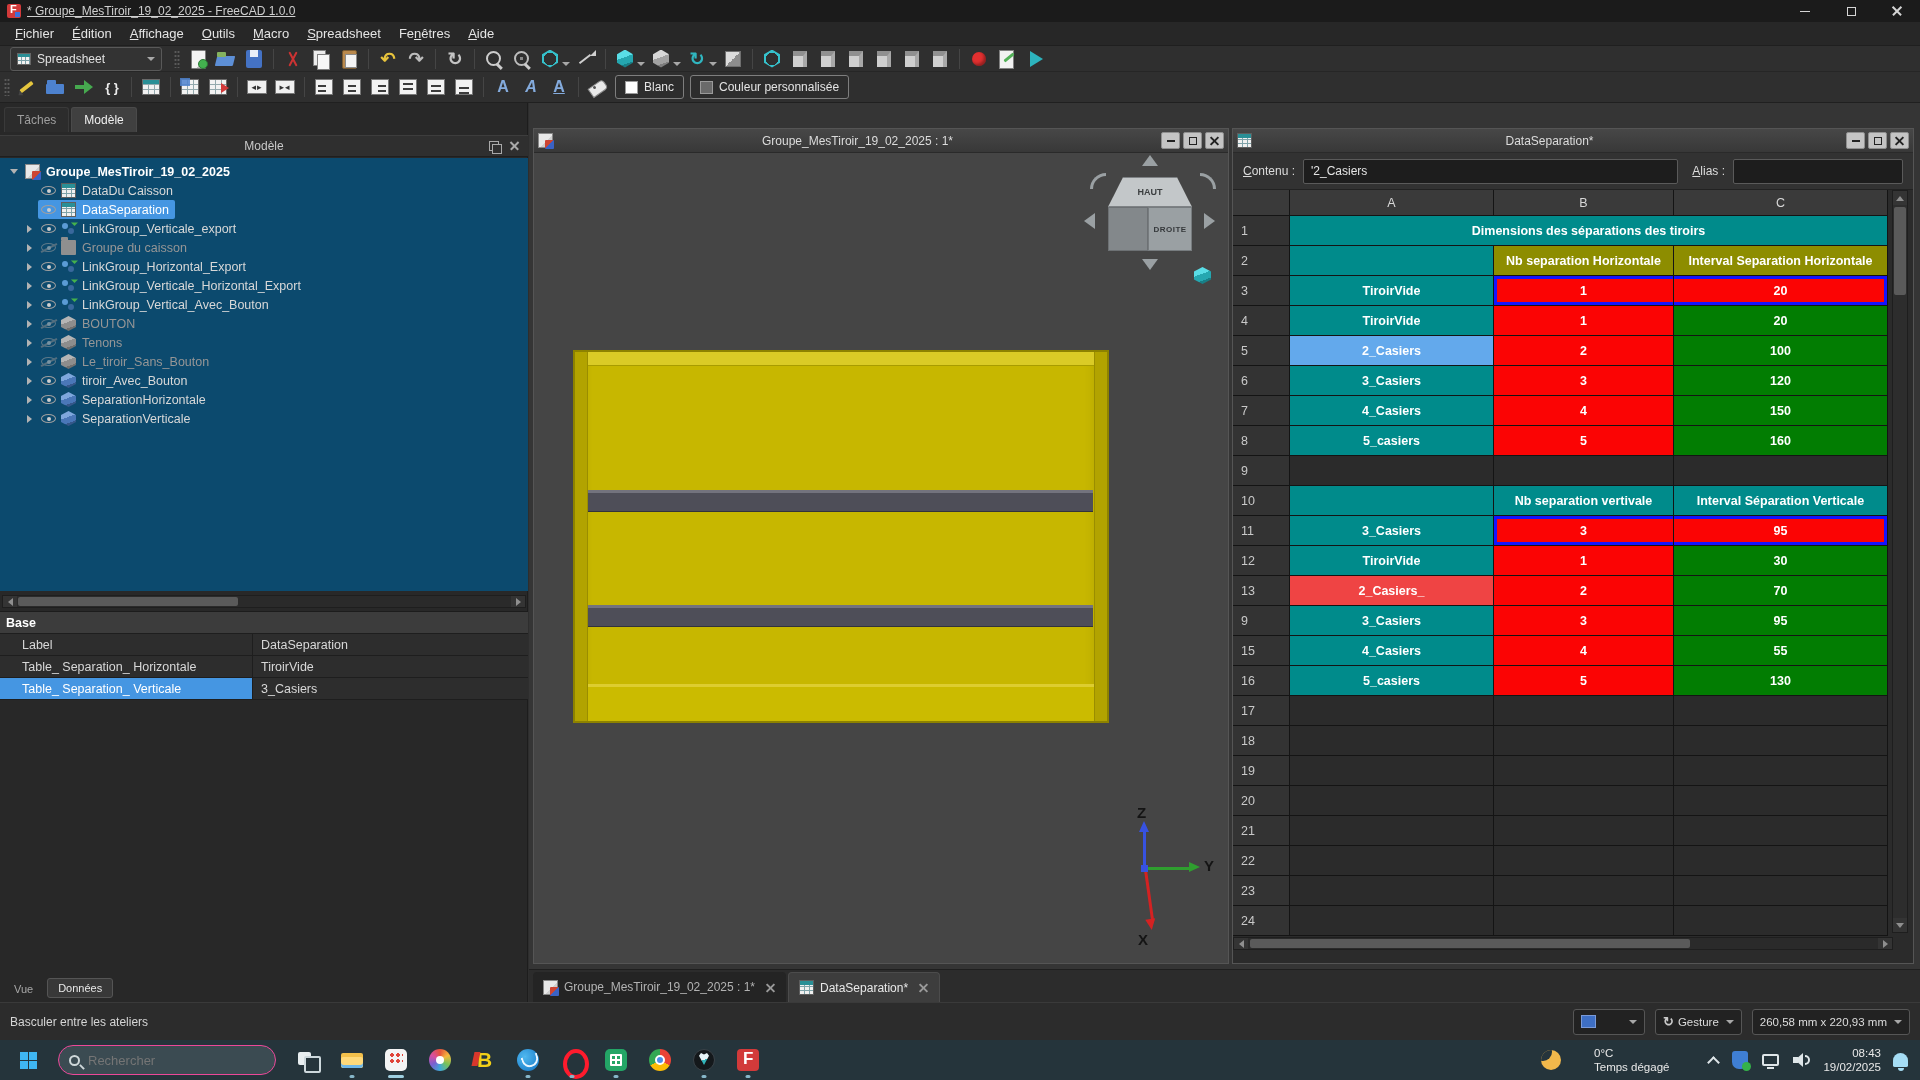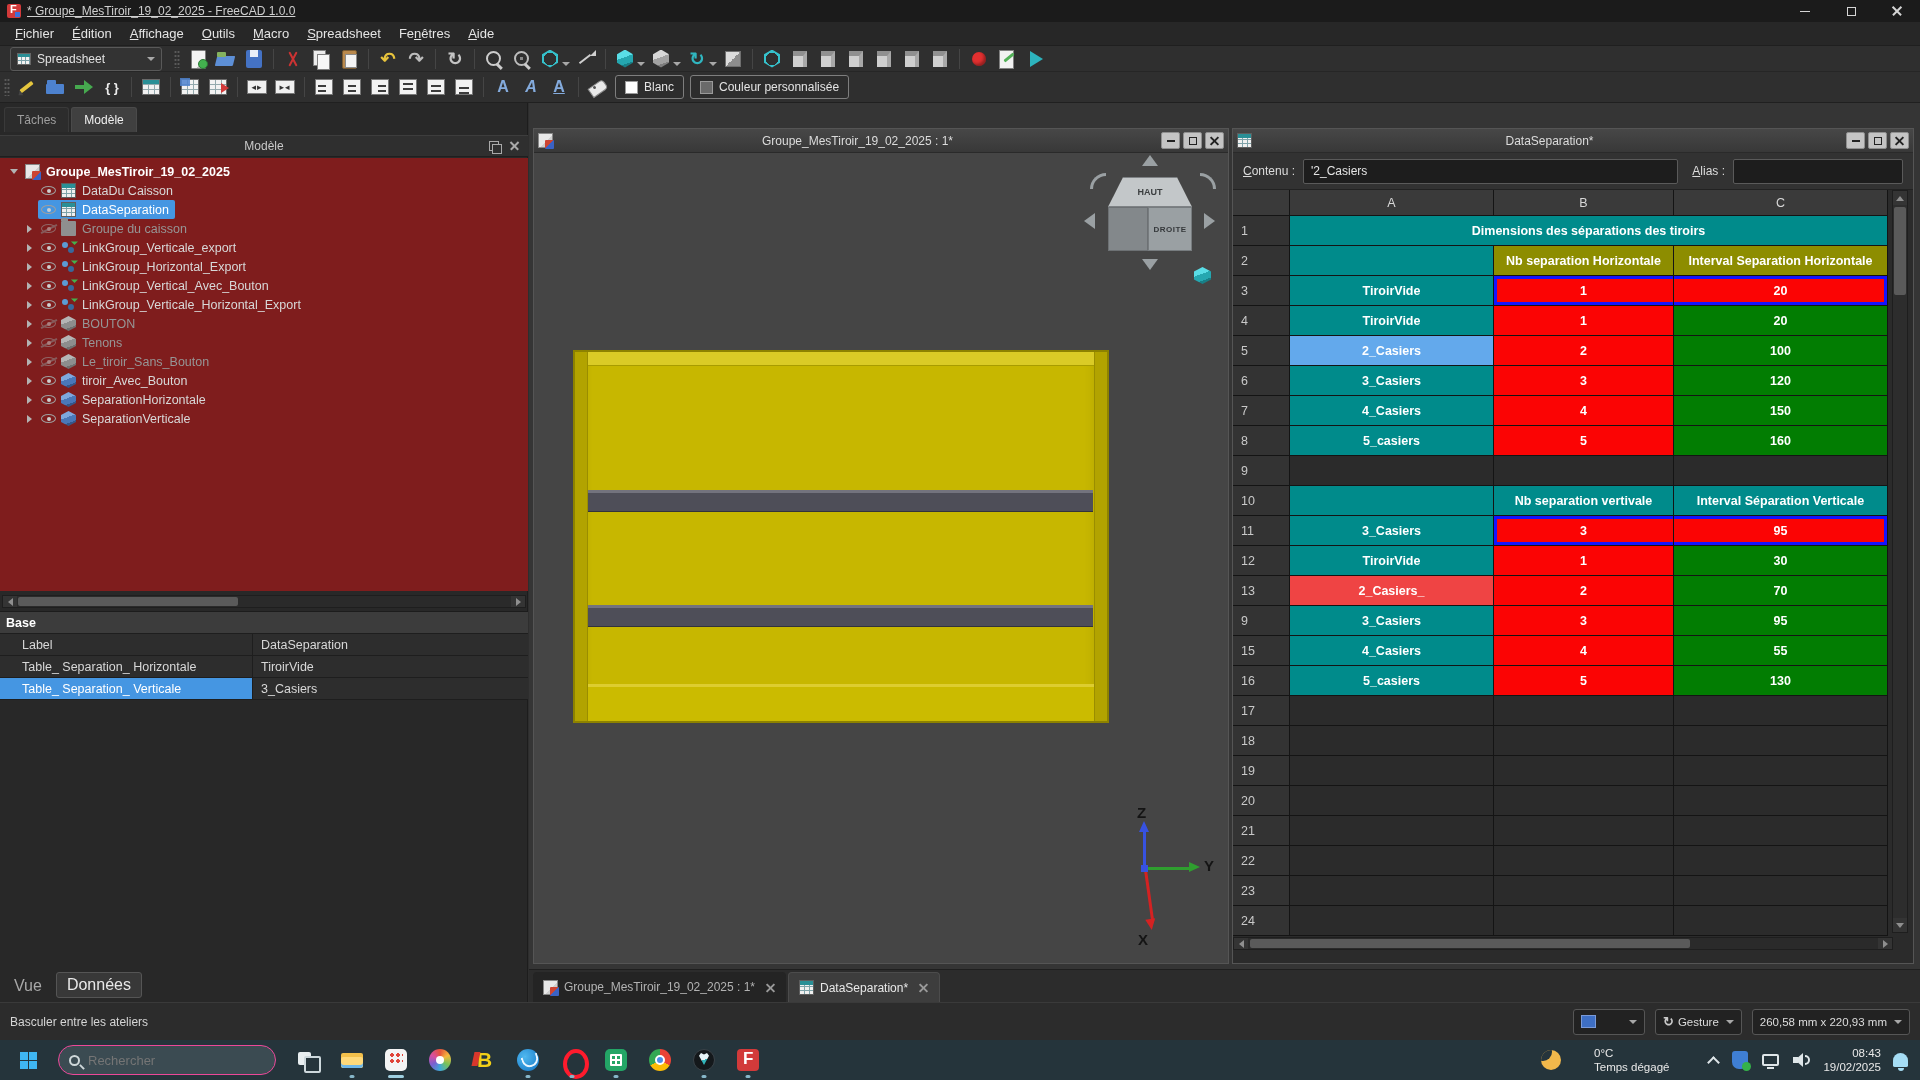--- a/index.html
+++ b/index.html
@@ -101,21 +101,21 @@
   .dock-tabs{position:absolute;left:4px;top:4px;display:flex;gap:2px;}
   .dock-tab{font-size:12px;color:#9f9f9f;background:#2c2c2c;border:1px solid #3a3a3a;border-bottom:none;padding:5px 12px;border-radius:3px 3px 0 0;}
   .dock-tab.active{color:#f0f0f0;background:#404040;border-color:#4a4a4a;}
   .panel-head{position:absolute;left:0;top:32px;width:528px;height:22px;background:#2f2f2f;border-top:1px solid #3d3d3d;border-bottom:1px solid #1f1f1f;display:flex;align-items:center;}
   .panel-head .pt{flex:1;text-align:center;font-size:12px;color:#c9c9c9;}
   .ph-btn{width:16px;height:14px;margin-right:5px;position:relative;flex:none;}
   .ph-float::before{content:"";position:absolute;left:3px;top:2px;width:8px;height:8px;border:1px solid #a9a9a9;}
   .ph-float::after{content:"";position:absolute;left:6px;top:5px;width:8px;height:8px;border:1px solid #a9a9a9;background:#2f2f2f;}
   .ph-close::before,.ph-close::after{content:"";position:absolute;left:2px;top:6px;width:11px;height:1.5px;background:#a9a9a9;}
   .ph-close::before{transform:rotate(45deg);} .ph-close::after{transform:rotate(-45deg);}
-  #tree{position:absolute;left:0;top:55px;width:528px;height:433px;background:#7f1d1d;overflow:hidden;padding-top:4px;}
+  #tree{position:absolute;left:0;top:55px;width:528px;height:433px;background:#0c4a6e;overflow:hidden;padding-top:4px;}
   .tree-row{display:flex;align-items:center;height:19px;font-size:12.5px;color:#d8d8d8;padding-left:6px;}
   .tree-row .pad{width:16px;flex:none;}
   .caret-closed{width:0;height:0;border-top:4px solid transparent;border-bottom:4px solid transparent;border-left:5px solid #b3b3b3;margin:0 6px 0 5px;flex:none;}
   .caret-open{width:0;height:0;border-left:4px solid transparent;border-right:4px solid transparent;border-top:5px solid #b3b3b3;margin:0 5px 0 4px;flex:none;}
   .row-body{display:flex;align-items:center;height:19px;padding:0 6px 0 2px;border-radius:2px;}
   .row-body.selected{background:#4596e2;}
   .row-body.selected .tlabel{color:#fff;}
   .eye{width:15px;height:9px;border:1px solid #9f9f9f;border-radius:50%;position:relative;margin:0 5px 0 1px;flex:none;}
   .eye::after{content:"";position:absolute;left:4.5px;top:1.5px;width:4px;height:4px;border-radius:50%;background:#cfcfcf;}
   .eye.off{opacity:.55;}
@@ -141,21 +141,21 @@
   .hs-track{flex:1;height:11px;position:relative;}
   .hs-thumb{position:absolute;top:1px;height:9px;background:#5a5a5a;border-radius:2px;}
   
   #props{position:absolute;left:0;top:508px;width:528px;background:#fde047;border-top:1px solid #1c1c1c;font-size:12.5px;}
   .prop-group{height:22px;background:#3c3c3c;color:#fff;font-weight:bold;display:flex;align-items:center;padding-left:6px;border-bottom:1px solid #1e1e1e;}
   .prop-row{display:flex;height:22px;border-bottom:1px solid #1e1e1e;background:#2d2d2d;}
   .prop-name{width:253px;display:flex;align-items:center;padding-left:22px;color:#d8d8d8;border-right:1px solid #1e1e1e;}
   .prop-val{flex:1;display:flex;align-items:center;padding-left:8px;color:#d8d8d8;}
   .prop-row.selected .prop-name{background:#4596e2;color:#fff;}
   .dock-bottom-tabs{position:absolute;left:4px;bottom:4px;display:flex;gap:4px;align-items:flex-end;}
-  .dbt{font-size:16px;color:#a8a8a8;padding:3px 10px;}
+  .dbt{font-size:11px;color:#a8a8a8;padding:3px 10px;}
   .dbt.active{border:1px solid #555;background:#383838;color:#e8e8e8;border-radius:3px;}
 
   
   #mdi{position:absolute;left:529px;top:103px;width:1391px;height:899px;background:#353535;}
   .child-win{position:absolute;background:#2b2b2b;border:1px solid #555;}
   .cw-title{height:24px;background:linear-gradient(#474747,#383838);border-bottom:1px solid #2a2a2a;display:flex;align-items:center;padding:0 4px;}
   .cw-title .ct{flex:1;text-align:center;font-size:12px;color:#dcdcdc;}
   .cw-btn{width:19px;height:17px;background:#c4c4c4;border:1px solid #8f8f8f;border-radius:2px;margin-left:3px;display:flex;align-items:center;justify-content:center;flex:none;}
   .cwb-min{width:8px;height:2px;background:#222;}
   .cwb-max{width:8px;height:8px;border:1.5px solid #222;}
@@ -443,63 +443,63 @@
       </div>
       <div class="tree-row">
         <div class="pad"></div>
         <div class="pad"></div>
         <div class="row-body selected">
           <div class="eye"></div>
           <div class="ticon ti-sheet"></div>
           <div class="tlabel">DataSeparation</div>
         </div>
       </div>
+      <div class="tree-row">
+        <div class="pad"></div>
+        <div class="caret-closed"></div>
+        <div class="row-body">
+          <div class="eye"></div>
+          <div class="ticon ti-linkgroup"></div>
+          <div class="tlabel">LinkGroup_Verticale_export</div>
+        </div>
+      </div>
       <div class="tree-row dim">
         <div class="pad"></div>
         <div class="caret-closed"></div>
         <div class="row-body">
           <div class="eye off"></div>
           <div class="ticon ti-folder dim"></div>
           <div class="tlabel">Groupe du caisson</div>
         </div>
       </div>
       <div class="tree-row">
         <div class="pad"></div>
         <div class="caret-closed"></div>
         <div class="row-body">
           <div class="eye"></div>
           <div class="ticon ti-linkgroup"></div>
-          <div class="tlabel">LinkGroup_Verticale_export</div>
+          <div class="tlabel">LinkGroup_Horizontal_Export</div>
         </div>
       </div>
       <div class="tree-row">
         <div class="pad"></div>
         <div class="caret-closed"></div>
         <div class="row-body">
           <div class="eye"></div>
           <div class="ticon ti-linkgroup"></div>
-          <div class="tlabel">LinkGroup_Horizontal_Export</div>
+          <div class="tlabel">LinkGroup_Verticale_Horizontal_Export</div>
         </div>
       </div>
       <div class="tree-row">
         <div class="pad"></div>
         <div class="caret-closed"></div>
         <div class="row-body">
           <div class="eye"></div>
           <div class="ticon ti-linkgroup"></div>
           <div class="tlabel">LinkGroup_Vertical_Avec_Bouton</div>
-        </div>
-      </div>
-      <div class="tree-row">
-        <div class="pad"></div>
-        <div class="caret-closed"></div>
-        <div class="row-body">
-          <div class="eye"></div>
-          <div class="ticon ti-linkgroup"></div>
-          <div class="tlabel">LinkGroup_Verticale_Horizontal_Export</div>
         </div>
       </div>
       <div class="tree-row dim">
         <div class="pad"></div>
         <div class="caret-closed"></div>
         <div class="row-body">
           <div class="eye off"></div>
           <div class="ticon ti-part dim"></div>
           <div class="tlabel">BOUTON</div>
         </div>

